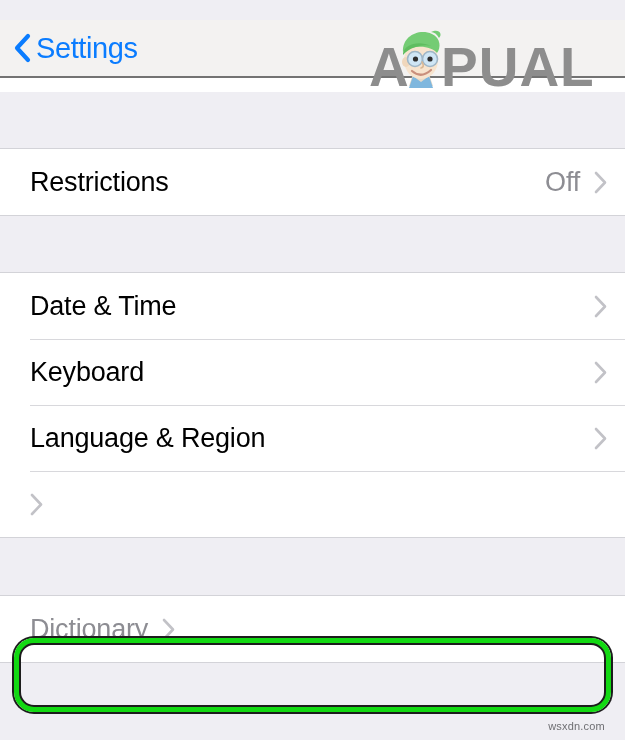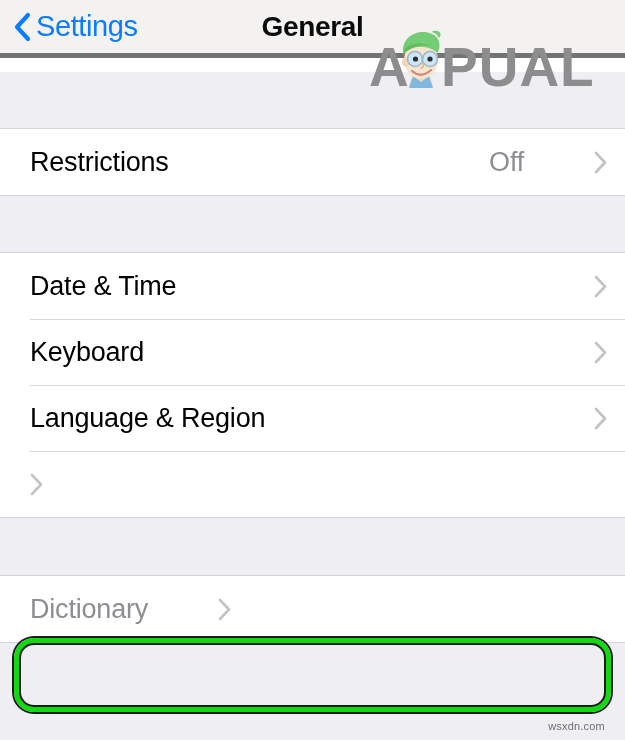--- a/index.html
+++ b/index.html
@@ -15,24 +15,25 @@
     overflow: hidden;
     position: relative;
     -webkit-font-smoothing: antialiased;
   }
 
   
   .navbar {
     position: relative;
     height: 58px;
     background: #F3F2F1;
-    border-bottom: 5px solid #737373;
+    border-bottom: 2px solid #737373;
     box-sizing: border-box;
     display: flex;
     align-items: center;
+    margin-top: 20px;
   }
   .back-button {
     display: flex;
     align-items: center;
     position: absolute;
     left: 14px;
     top: 50%;
     transform: translateY(-50%);
     cursor: pointer;
     user-select: none;
@@ -102,21 +103,20 @@
   }
   .row {
     position: relative;
     height: 66px;
     display: flex;
     align-items: center;
     padding: 0 18px 0 30px;
     box-sizing: border-box;
     background: #FFFFFF;
     cursor: pointer;
-    gap: 44px;
   }
   .row + .row::before {
     content: "";
     position: absolute;
     left: 30px;
     right: 0;
     top: 0;
     height: 1px;
     background: #D8D8DC;
   }
@@ -124,21 +124,21 @@
     font-size: 27px;
     color: #000000;
     letter-spacing: -0.2px;
     flex: 1 1 auto;
     white-space: nowrap;
   }
   .row-value {
     font-size: 27px;
     color: #8D8D93;
     letter-spacing: -0.2px;
-    margin-right: 26px;
+    margin-right: 14px;
     white-space: nowrap;
   }
   .row-chevron {
     width: 13px;
     height: 23px;
     flex: none;
     display: block;
   }
 
   
@@ -174,21 +174,20 @@
 
 <div class="navbar">
 
   <div class="back-button">
     <svg class="back-chevron" viewBox="0 0 17 30">
       <polyline points="14,3 3,15 14,27" fill="none" stroke="#0A7CFF" stroke-width="4.2" stroke-linecap="round" stroke-linejoin="round"></polyline>
     </svg>
     <span class="back-label">Settings</span>
   </div>
 
-  <div class="nav-title">General</div>
 </div>
 
 <div class="watermark-logo">
   <svg viewBox="0 0 225 72">
 
     <text x="0" y="62" font-family="Liberation Sans, sans-serif" font-size="55" font-weight="bold" fill="#8D8D8D">A</text>
 
     <text x="72" y="62" font-family="Liberation Sans, sans-serif" font-size="55" font-weight="bold" fill="#8D8D8D" letter-spacing="1">PUALS</text>
 
     <g>

